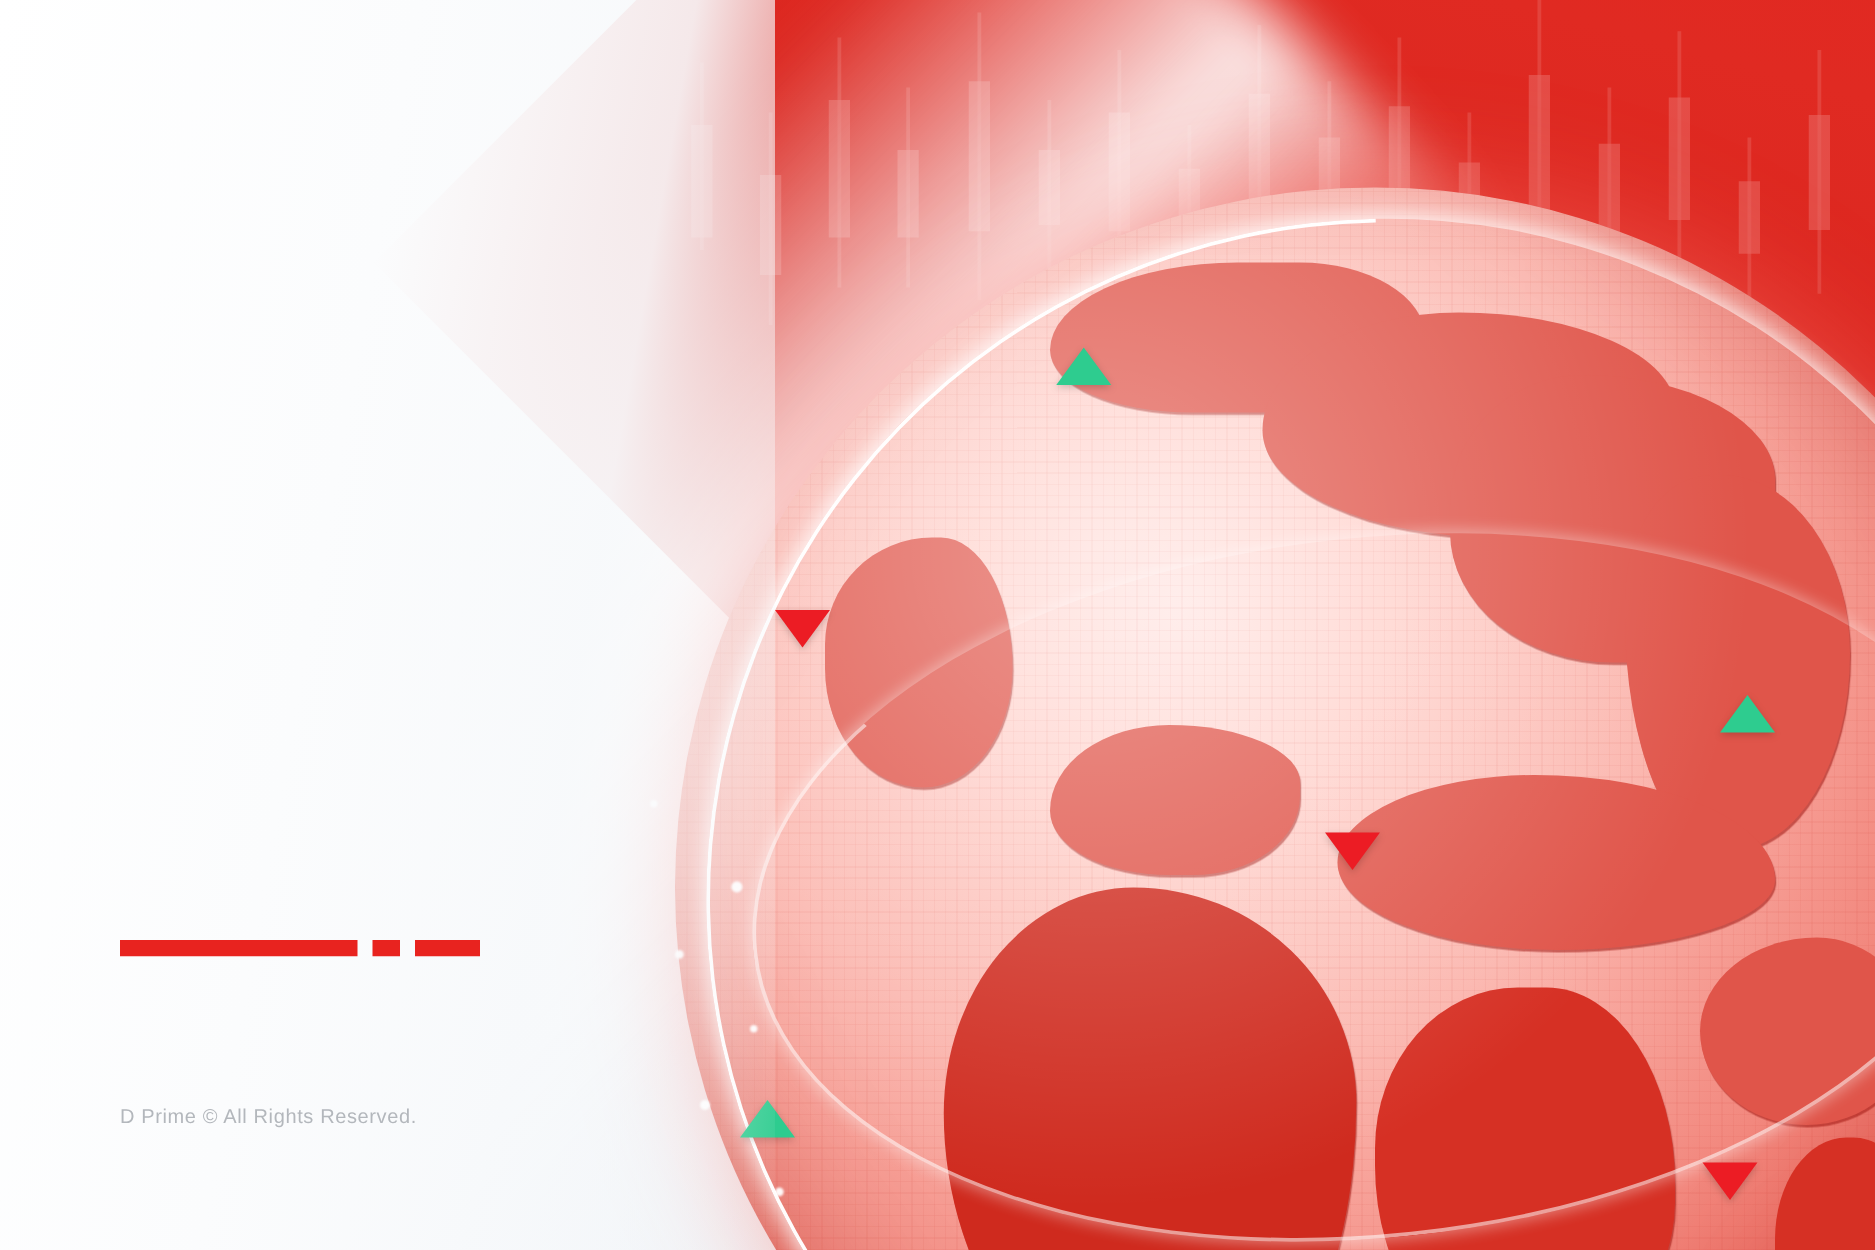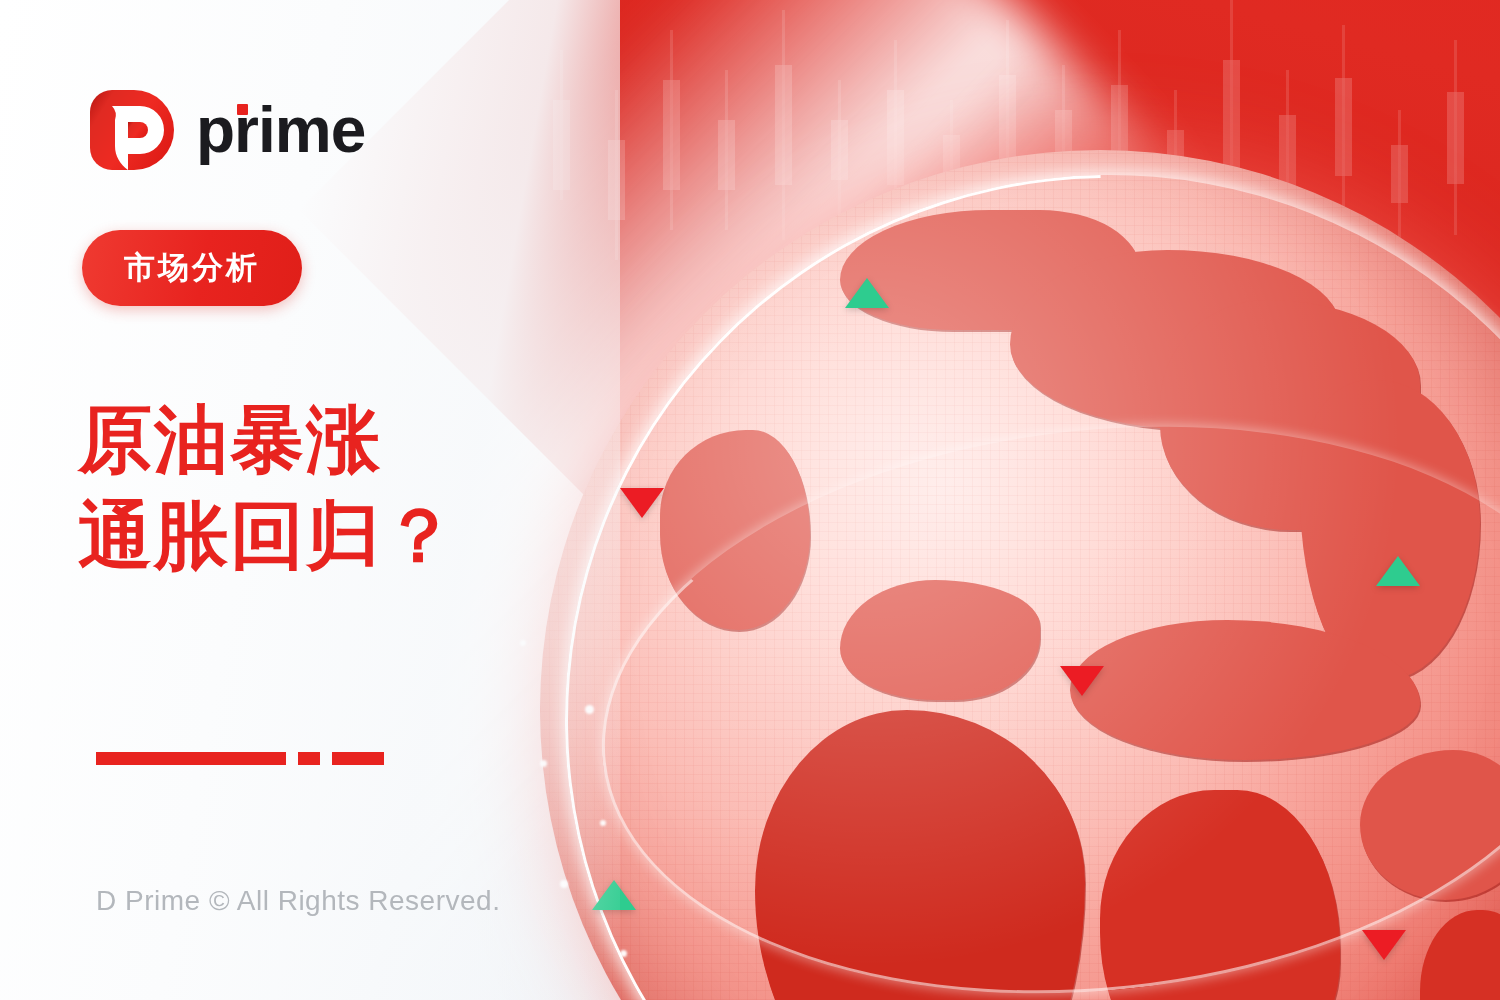--- a/index.html
+++ b/index.html
@@ -163,21 +163,21 @@
   
   .underline { position:absolute; left:96px; top:752px; display:flex; align-items:center; gap:12px; }
   .underline i { display:block; height:13px; background:#e8231f; }
   .underline i.seg-long { width:190px; }
   .underline i.seg-dot  { width:22px; }
   .underline i.seg-mid  { width:52px; }
 
   
   .footer {
     position:absolute; left:96px; top:885px;
-    font-size:28px;
+    font-size:16px;
     color:#b3b7bc;
     letter-spacing:.5px;
   }
 </style>
 </head>
 <body>
 
 <div id="banner">
 
   <div class="art">
@@ -255,48 +255,22 @@
     <div class="marker up" style="left:1376px; top:556px;"></div>
     <div class="marker down" style="left:1060px; top:666px;"></div>
     <div class="marker up" style="left:592px;  top:880px;"></div>
     <div class="marker down" style="left:1362px; top:930px;"></div>
 
     <div class="left-fade"></div>
   </div>
 
   <div class="content">
 
-    <div class="logo-row">
-      <div class="logo-mark">
-        <svg width="96" height="96" viewBox="0 0 96 96">
-          <defs>
-            <linearGradient id="dgrad" x1="0" y1="0" x2="1" y2="0.6">
-              <stop offset="0%" stop-color="#b31410"></stop>
-              <stop offset="22%" stop-color="#e02a22"></stop>
-              <stop offset="60%" stop-color="#ee2a22"></stop>
-              <stop offset="100%" stop-color="#e01d17"></stop>
-            </linearGradient>
-          </defs>
-          <path d="M8 30 A22 22 0 0 1 30 8 L52 8 A40 40 0 0 1 92 48 A40 40 0 0 1 52 88 L30 88 A22 22 0 0 1 8 66 Z" fill="url(#dgrad)"></path>
-          <path d="M30 24 L58 24 A24 24 0 0 1 58 72 L46 72 L46 88 C38 82 33 74 33 64 L33 38 A14 14 0 0 0 30 24 Z" fill="#ffffff"></path>
-          <path d="M46 40 L58 40 A8 8 0 0 1 58 56 L46 56 Z" fill="url(#dgrad)"></path>
-        </svg>
-      </div>
-      <div class="logo-word">
-        <span>prime</span>
-        <span class="dot"></span>
-      </div>
-    </div>
-
-    <div class="badge">市场分析</div>
-
-    <div class="headline">
-      <div class="line">原油暴涨</div>
-      <div class="line">通胀回归？</div>
-    </div>
+
+
 
 
     <div class="underline">
       <i class="seg-long"></i>
       <i class="seg-dot"></i>
       <i class="seg-mid"></i>
     </div>
 
     <div class="footer">D Prime © All Rights Reserved.</div>
   </div>

